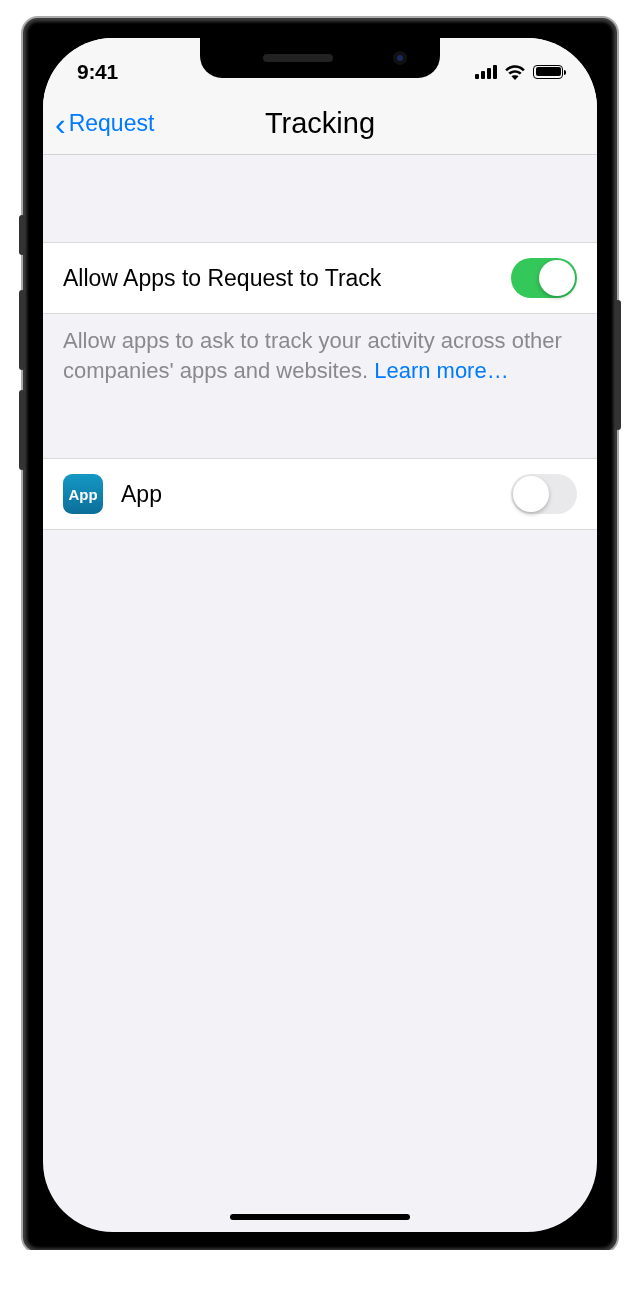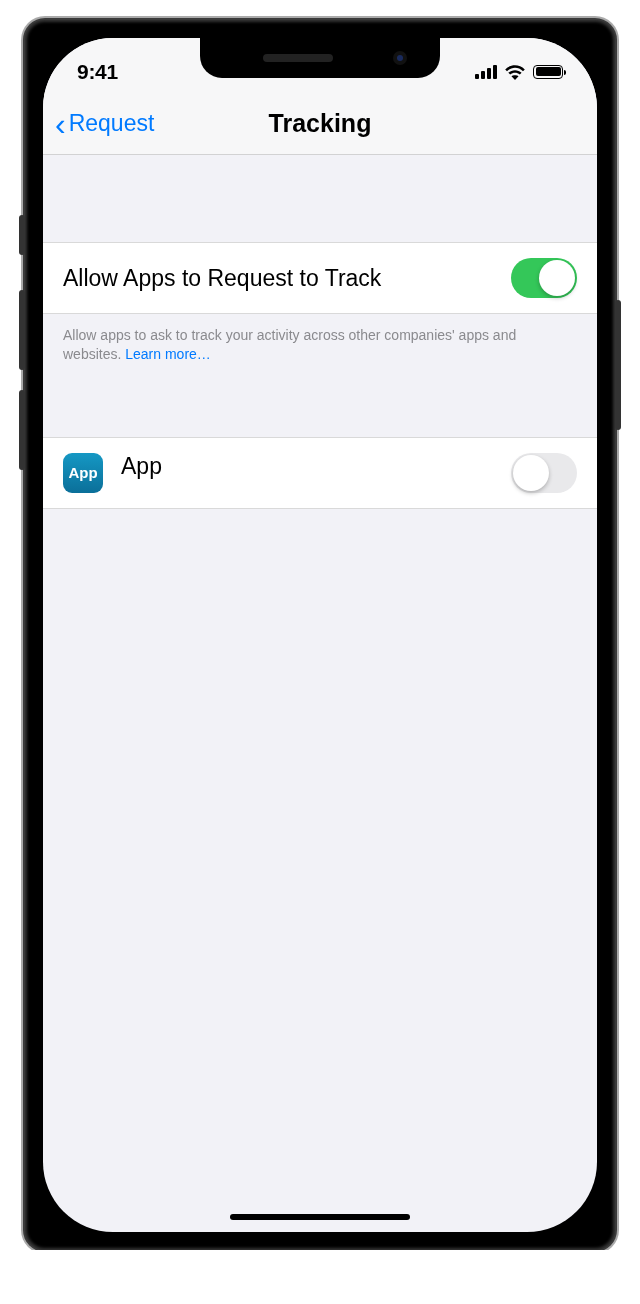--- a/index.html
+++ b/index.html
@@ -8,21 +8,21 @@
       font-family: -apple-system, BlinkMacSystemFont, "Helvetica Neue", sans-serif;
       display: flex;
       justify-content: center;
       align-items: flex-start;
       padding-top: 20px;
     }
     .device-frame {
       width: 590px;
       height: 1230px;
       background: #000;
-      border-radius: 20px;
+      border-radius: 13px;
       position: relative;
       box-shadow: 0 0 0 2px #3a3a3a, 0 0 0 4px #aaa, inset 0 0 3px 2px rgba(255,255,255,0.2);
     }
     .side-button {
       position: absolute;
       background: #333;
       right: -6px;
       width: 6px;
       border-radius: 3px;
     }
@@ -150,22 +150,22 @@
     }
     .chevron-left {
       font-size: 32px;
       font-weight: 300;
       line-height: 1;
     }
     .nav-title {
       position: absolute;
       left: 0; right: 0;
       text-align: center;
-      font-size: 25px;
-      font-weight: 700;
+      font-size: 29px;
+      font-weight: 400;
       pointer-events: none;
     }
     .content {
       position: absolute;
       top: 117px;
       left: 0; right: 0; bottom: 0;
     }
     .spacer-top { height: 42px; }
     .cell {
       background: #fff;
@@ -173,27 +173,27 @@
       border-bottom: 0.5px solid rgba(0,0,0,0.15);
       padding: 15px 20px;
       display: flex;
       align-items: center;
       justify-content: space-between;
       font-size: 23px;
       margin-top: 45px;
     }
     .footer-text {
       padding: 12px 20px 28px;
-      font-size: 14px;
+      font-size: 22px;
       color: #8a8a8e;
       line-height: 1.35;
     }
     .footer-text a { color: #007aff; text-decoration: none; }
     .app-row {
-      display: flex; gap: 18px;
+      display: flex; align-items: center; gap: 18px;
     }
     .app-icon {
       width: 40px; height: 40px;
       background: linear-gradient(180deg,#1598c4 0%, #0b6f99 100%);
       border-radius: 9px;
       display: flex;
       align-items: center; justify-content: center;
       color: #fff;
       font-size: 15px;
       font-weight: 600;

